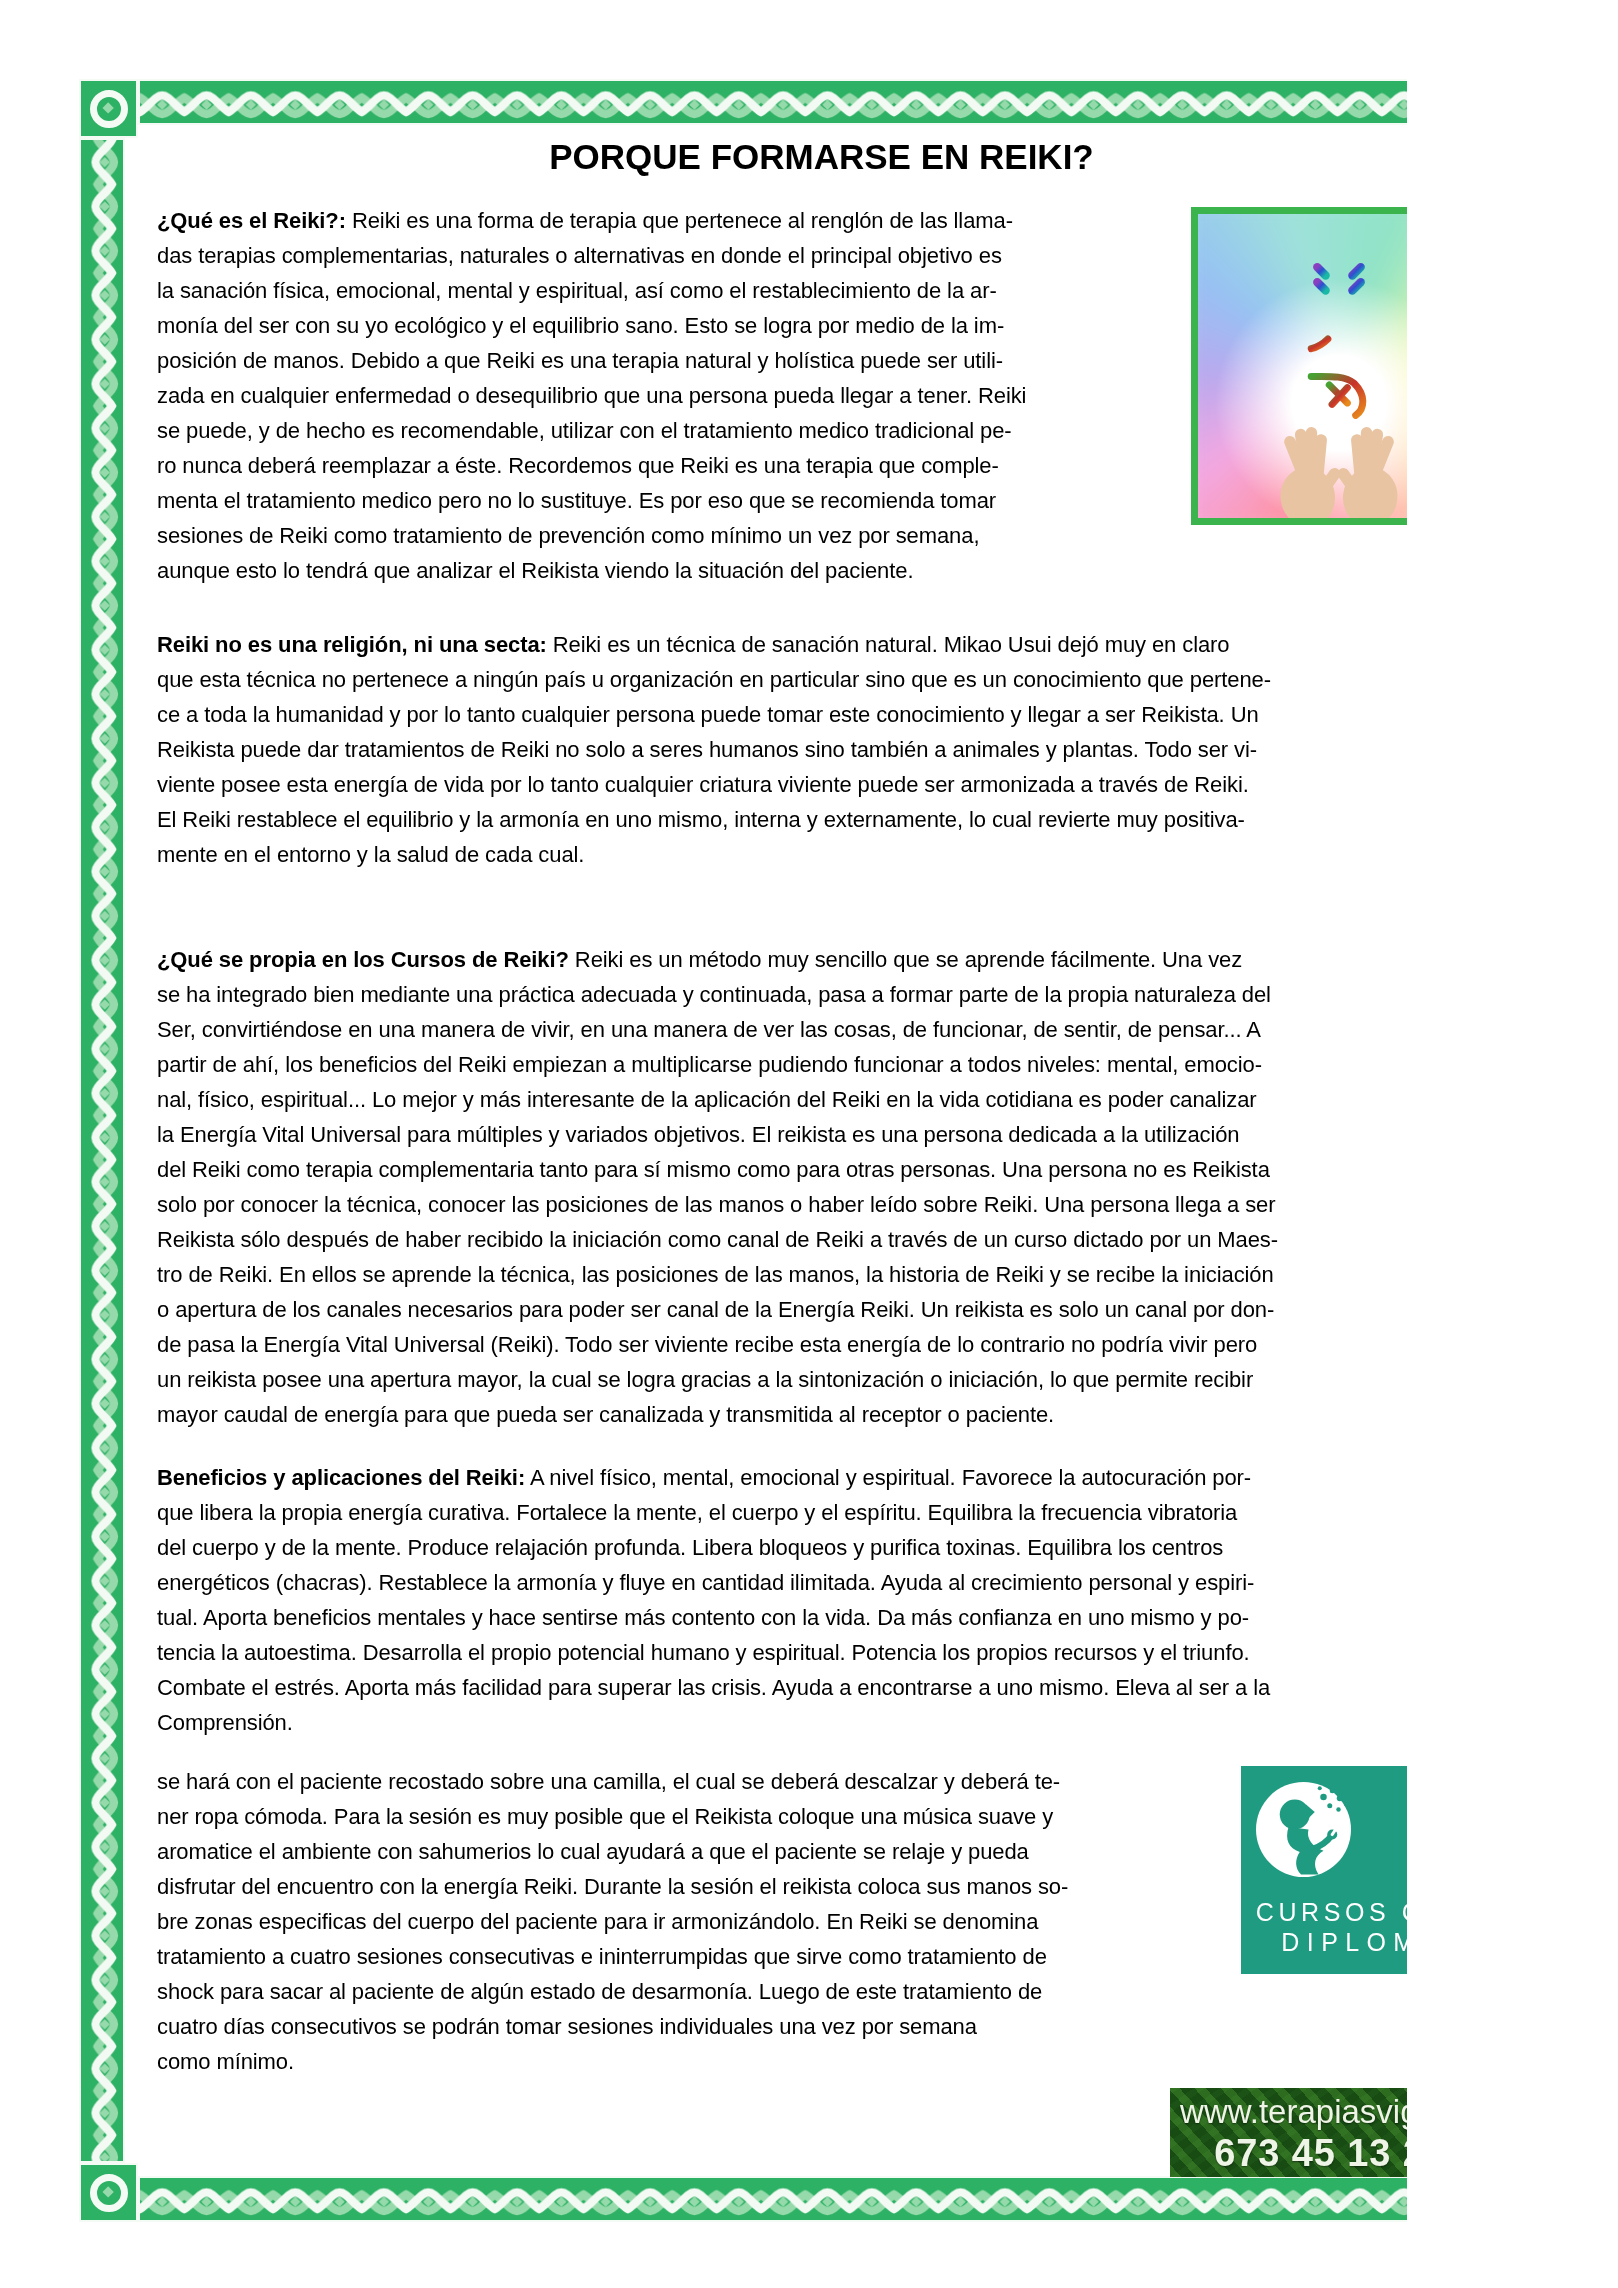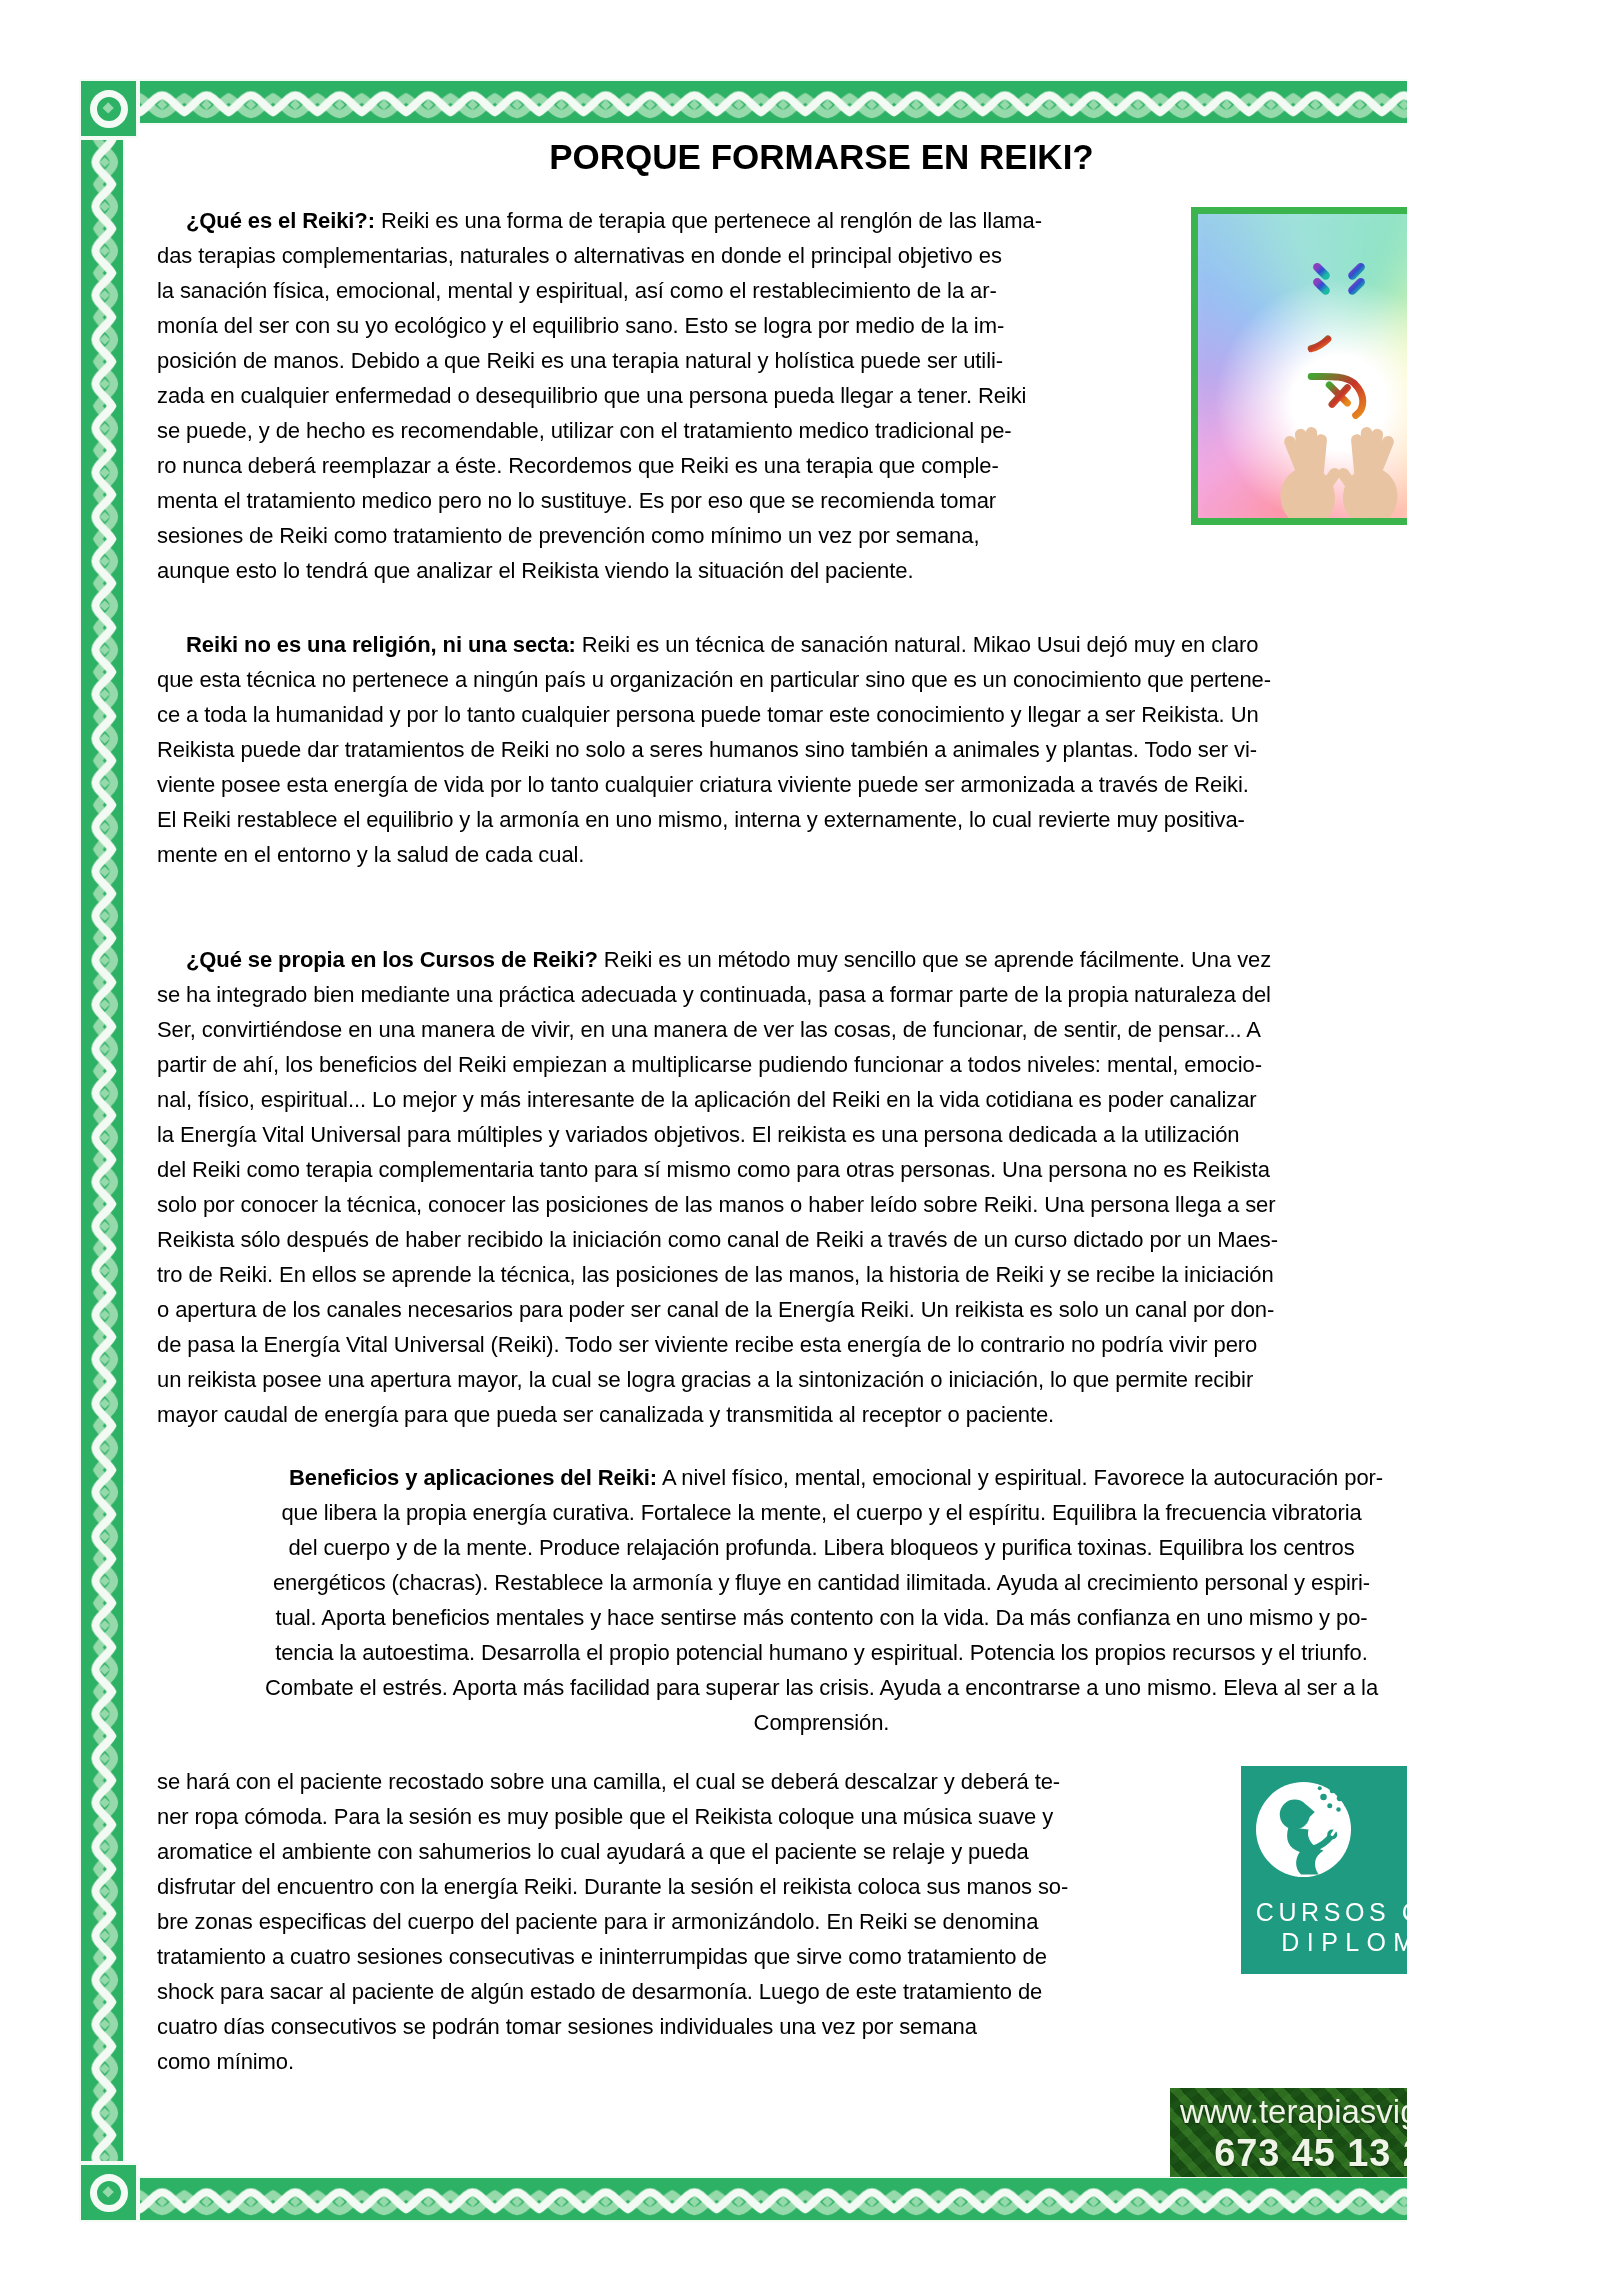--- a/index.html
+++ b/index.html
@@ -20,26 +20,26 @@
   .corner-bl{left:0;top:2084px;} .corner-br{left:1401px;top:2084px;}
   .corner .ring{width:24px;height:24px;border:7.4px solid #f4fbf5;border-radius:50%;
                 display:flex;align-items:center;justify-content:center;}
   .corner .dot{width:8.3px;height:8.3px;background:#96daab;transform:rotate(45deg);}
 
   
   .content{position:absolute;left:157px;top:129px;width:1329px;}
   h1.t1{margin:7.4px 0 0 0;font-size:35px;line-height:41px;font-weight:bold;text-align:center;letter-spacing:0;}
   h2.t2{margin:22px 0 0 0;font-size:41px;line-height:46px;font-weight:bold;text-align:center;}
   .para{font-size:22px;line-height:35px;letter-spacing:-0.1px;}
-  .para .lead{font-weight:bold;margin-left:29px;}
+  .para .lead{font-weight:bold;}
   .para .body{white-space:pre-line;}
   .p1{margin-top:26px;}
   .p2{margin-top:39px;}
   .p3{margin-top:70px;}
-  .p4{margin-top:28px;text-align:center;}
+  .p4{margin-top:28px;}
   .p5{margin-top:24px;}
 
   
   .reiki-image{float:right;width:281px;height:304px;margin:3.7px 0 9.2px 13px;border:7.4px solid #3cb44e;
                position:relative;overflow:hidden;background:#fff;}
   .reiki-image .rainbow{position:absolute;inset:-22px;filter:blur(13px);
      background:conic-gradient(from 20deg at 50% 54%,
        #8fe3c6,#d9f4b0,#fdf6a0,#ffe2a2,#ffb4b6,#ff93a2,#f3a8e2,#b9a9ee,#96c2f3,#9fe2da,#8fe3c6);}
   .reiki-image .glow{position:absolute;left:50%;top:62%;width:258px;height:258px;transform:translate(-50%,-50%);
      background:radial-gradient(circle,#ffffff 0 26%,rgba(255,255,255,0) 68%);}

